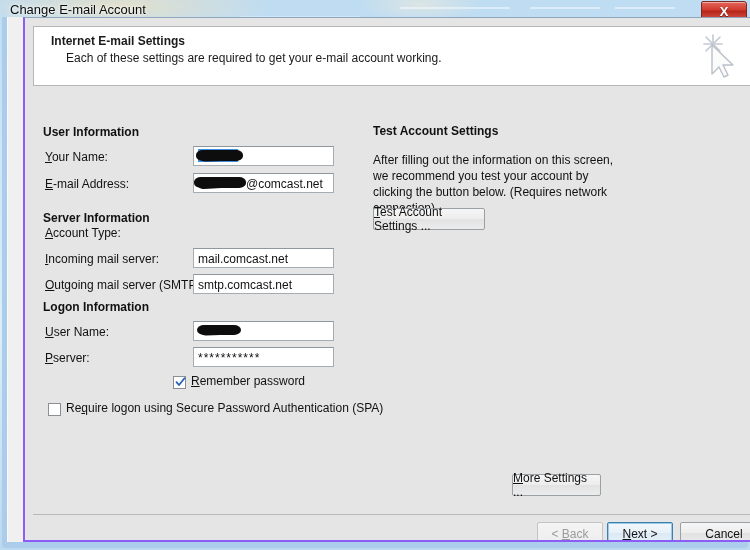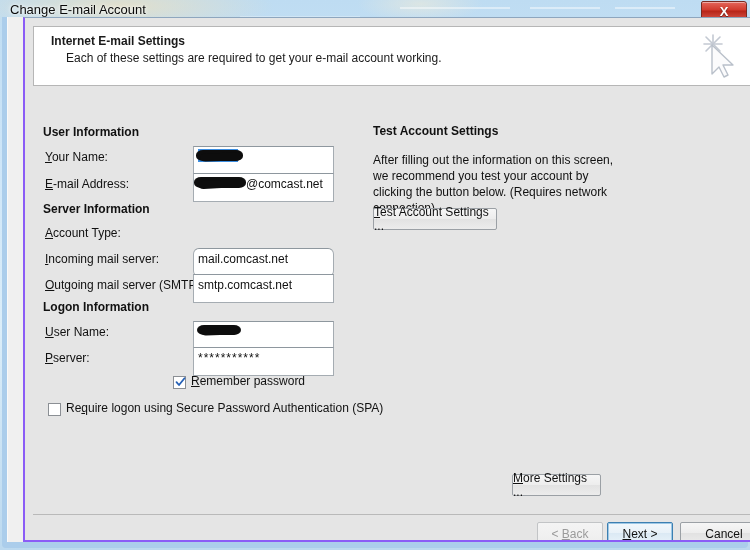--- a/index.html
+++ b/index.html
@@ -100,21 +100,21 @@
   }
   .field-label {
     position: absolute;
     font-size: 12px; color: #111;
     white-space: nowrap;
   }
   .ak { text-decoration: underline; }
 
   .textbox {
     position: absolute;
-    height: 29px;
+    height: 20px;
     background: #ffffff;
     border: 1px solid #a5acb2;
     border-top-color: #8e979e;
     font-size: 12px; color: #111;
     padding: 1px 16px 0 4px;
     line-height: 18px;
     overflow: hidden;
     white-space: nowrap;
     font-family: "Liberation Sans", sans-serif;
   }
@@ -241,30 +241,30 @@
 
       <div class="field-label" style="left:20px; top:89px;">
         <span class="ak">E</span><span>-mail Address:</span>
       </div>
       <div class="textbox" style="left:168px; top:85px; width:141px;">
         <span style="margin-left:48px;">@comcast.net</span>
         <div class="redact" style="left:0px; top:3px; width:52px; height:11px;"></div>
         <div class="redact" style="left:4px; top:6px; width:46px; height:8px; transform:rotate(-3deg);"></div>
       </div>
 
-      <div class="section-head" style="left:18px; top:114px;">Server Information</div>
+      <div class="section-head" style="left:18px; top:123px;">Server Information</div>
 
       <div class="field-label" style="left:20px; top:138px;">
         <span class="ak">A</span><span>ccount Type:</span>
       </div>
 
       <div class="field-label" style="left:20px; top:164px;">
         <span class="ak">I</span><span>ncoming mail server:</span>
       </div>
-      <div class="textbox" style="left:168px; top:160px; width:141px;border-radius:6px;">mail.comcast.net</div>
+      <div class="textbox" style="left:168px; top:160px; width:141px;">mail.comcast.net</div>
 
       <div class="field-label" style="left:20px; top:190px;">
         <span class="ak">O</span><span>utgoing mail server (SMTP):</span>
       </div>
       <div class="textbox" style="left:168px; top:186px; width:141px;">smtp.comcast.net</div>
 
       <div class="section-head" style="left:18px; top:212px;">Logon Information</div>
 
       <div class="field-label" style="left:20px; top:237px;">
         <span class="ak">U</span><span>ser Name:</span>
@@ -291,21 +291,21 @@
       <div class="cbrow" style="left:23px; top:315px;">
         <div class="cbox"></div>
         <span class="cblabel"><span>Re</span><span class="ak">q</span><span>uire logon using Secure Password Authentication (SPA)</span></span>
       </div>
 
       <div id="right-pane">
         <div id="rp-title">Test Account Settings</div>
         <div id="rp-body">After filling out the information on this screen, we recommend you test your account by clicking the button below. (Requires network connection)</div>
       </div>
 
-      <div class="btn" style="left:348px; top:120px; width:124px; height:22px;justify-content:center;">
+      <div class="btn" style="left:348px; top:120px; width:112px; height:22px;justify-content:center;">
         <span><span class="ak">T</span><span>est Account Settings ...</span></span>
       </div>
 
       <div class="btn" style="left:487px; top:386px; width:89px; height:22px;">
         <span><span class="ak">M</span><span>ore Settings ...</span></span>
       </div>
     </div>
 
     <div id="footer-sep"></div>
 

